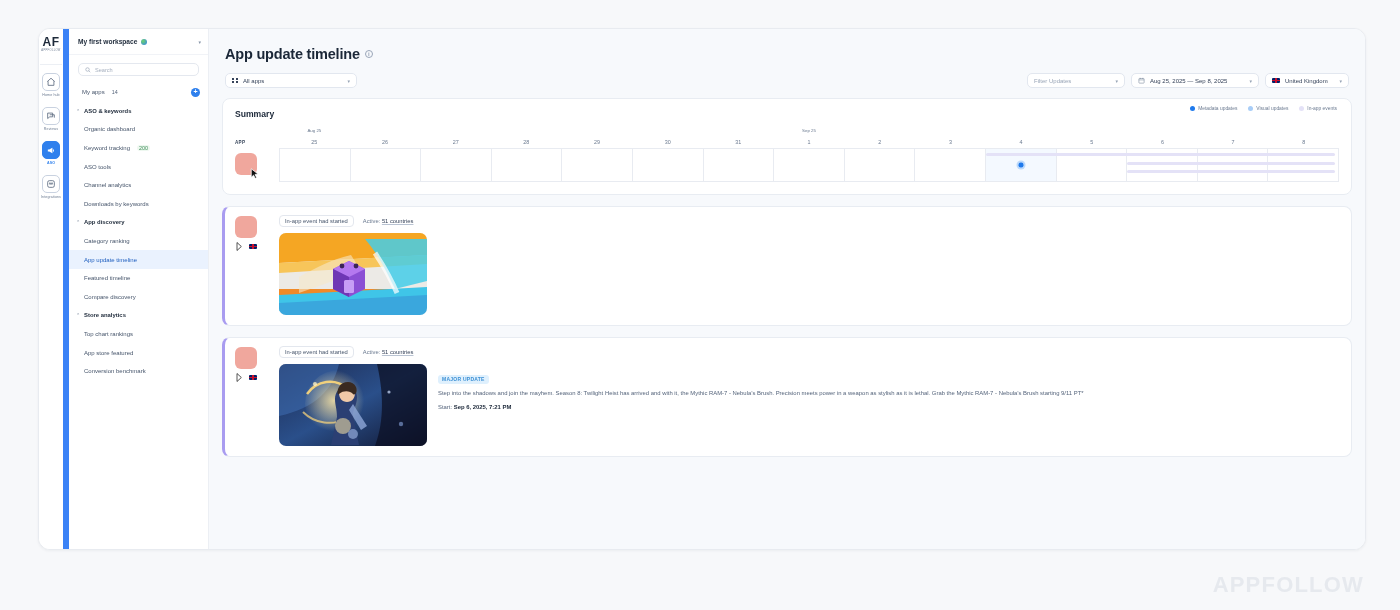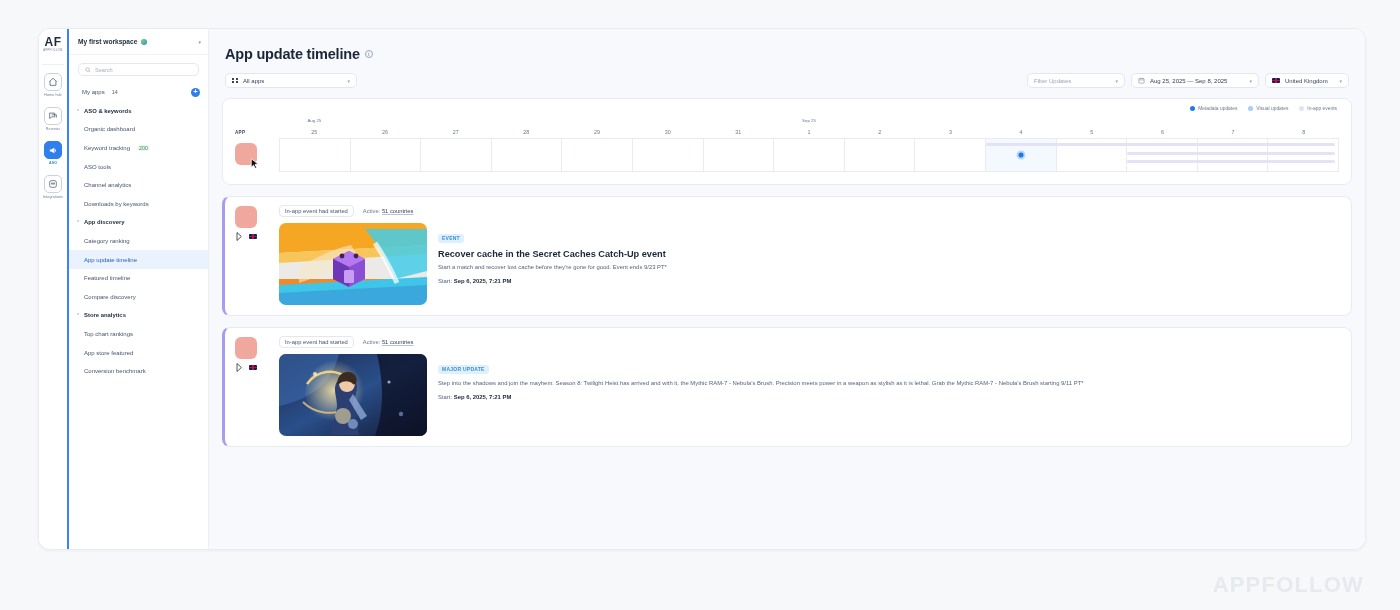--- a/index.html
+++ b/index.html
@@ -19,21 +19,21 @@
     border:1px solid #e8ebf0;
     border-radius:12px;
     display:flex;
     overflow:hidden;
     box-shadow:0 1px 3px rgba(20,30,60,.05);
   }
 
   
   .rail {
     width:30px; flex:0 0 30px;
-    border-right:2px solid #3b82f6;
+    border-right:6px solid #3b82f6;
     background:#fff;
     display:flex; flex-direction:column; align-items:center;
     padding-top:8px;
   }
   .logo { text-align:center; margin-bottom:12px; }
   .logo .af { font-size:12px; font-weight:700; letter-spacing:.5px; color:#1e2a3a; line-height:11px;}
   .logo .sub { font-size:2.6px; letter-spacing:.35px; color:#6b7a90; margin-top:1px;}
   .rail-sep { width:22px; height:1px; background:#eceff4; margin-bottom:8px;}
   .rail-item { width:26px; margin-bottom:10px; text-align:center; cursor:pointer; }
   .rail-ico {
@@ -360,20 +360,21 @@
         </div>
         <div class="ctrl country">
           <span class="flag"></span>
           <span class="lbl">United Kingdom</span>
           <span class="dd">▾</span>
         </div>
       </div>
     </div>
 
     <div class="card summary">
+      <div class="summary-title">Summary</div>
 
       <div class="legend">
         <div class="lg">
           <span class="dot" style="background:#1f7aec"></span>
           <span class="t">Metadata updates</span>
         </div>
         <div class="lg">
           <span class="dot" style="background:#a8cdf7"></span>
           <span class="t">Visual updates</span>
         </div>
@@ -502,29 +503,20 @@
               <path d="M96 20c8 12 16 26 22 40" stroke="#fff" stroke-width="5" fill="none" opacity=".7"></path>
               <g transform="translate(52,28)">
                 <path d="M2 8l16-8 16 8v20l-16 8L2 28z" fill="#8b4fd4"></path>
                 <path d="M2 8l16 8 16-8-16-8z" fill="#b478ef"></path>
                 <path d="M18 16v20L2 28V8z" fill="#6f37b5"></path>
                 <rect x="13" y="19" width="10" height="13" rx="1.5" fill="#c79df5"></rect>
                 <circle cx="11" cy="5" r="2.4" fill="#3b2359"></circle>
                 <circle cx="25" cy="5" r="2.4" fill="#3b2359"></circle>
               </g>
             </svg>
-          </div>
-          <div class="ev-text">
-            <span class="tag">EVENT</span>
-            <div class="ev-title">Recover cache in the Secret Caches Catch-Up event</div>
-            <div class="ev-desc">Start a match and recover lost cache before they’re gone for good. Event ends 9/23 PT*</div>
-            <div class="ev-start">
-              <span>Start:</span>
-              <b>Sep 6, 2025, 7:21 PM</b>
-            </div>
           </div>
         </div>
       </div>
     </div>
 
     <div class="ev">
       <div class="ev-left">
         <div class="ev-icon"></div>
         <div class="ev-badges">
           <svg class="play" viewBox="0 0 24 26">

